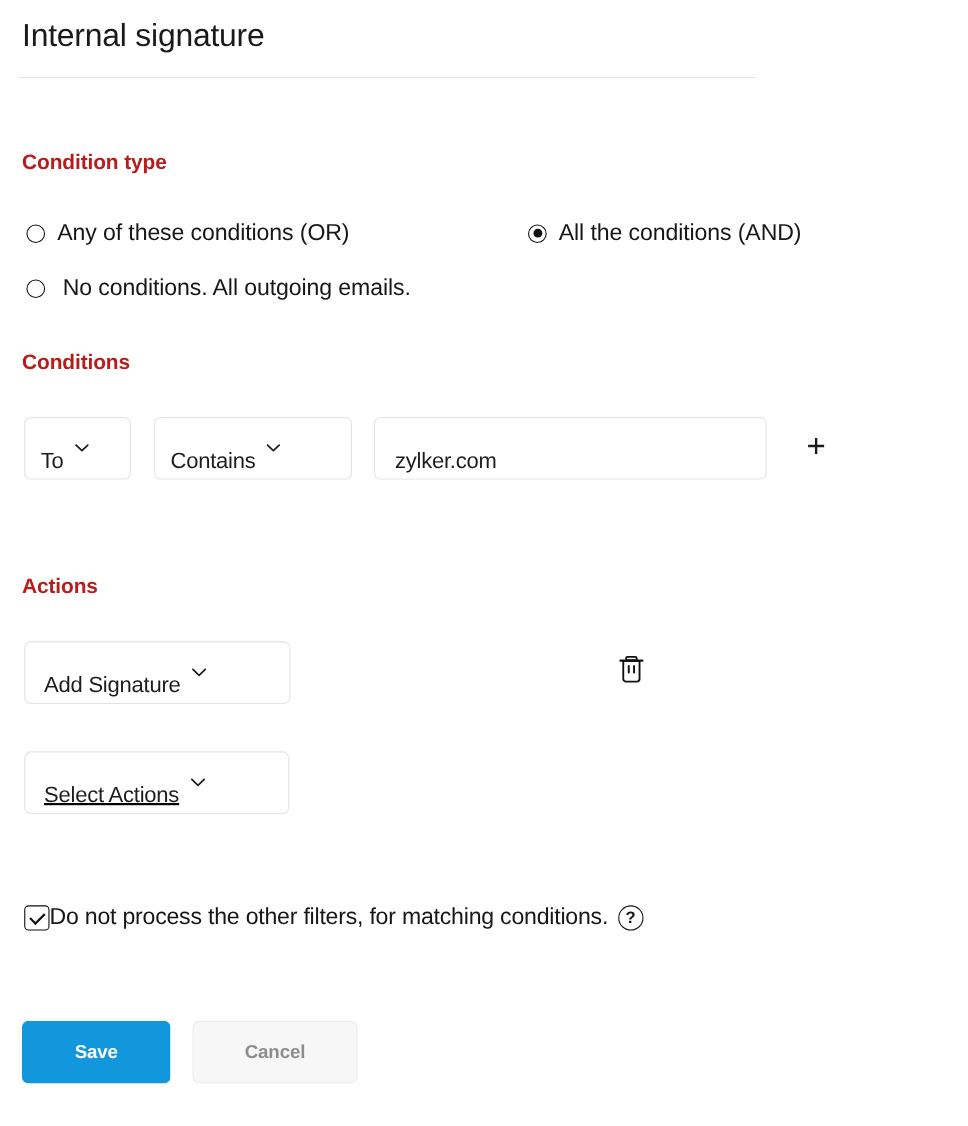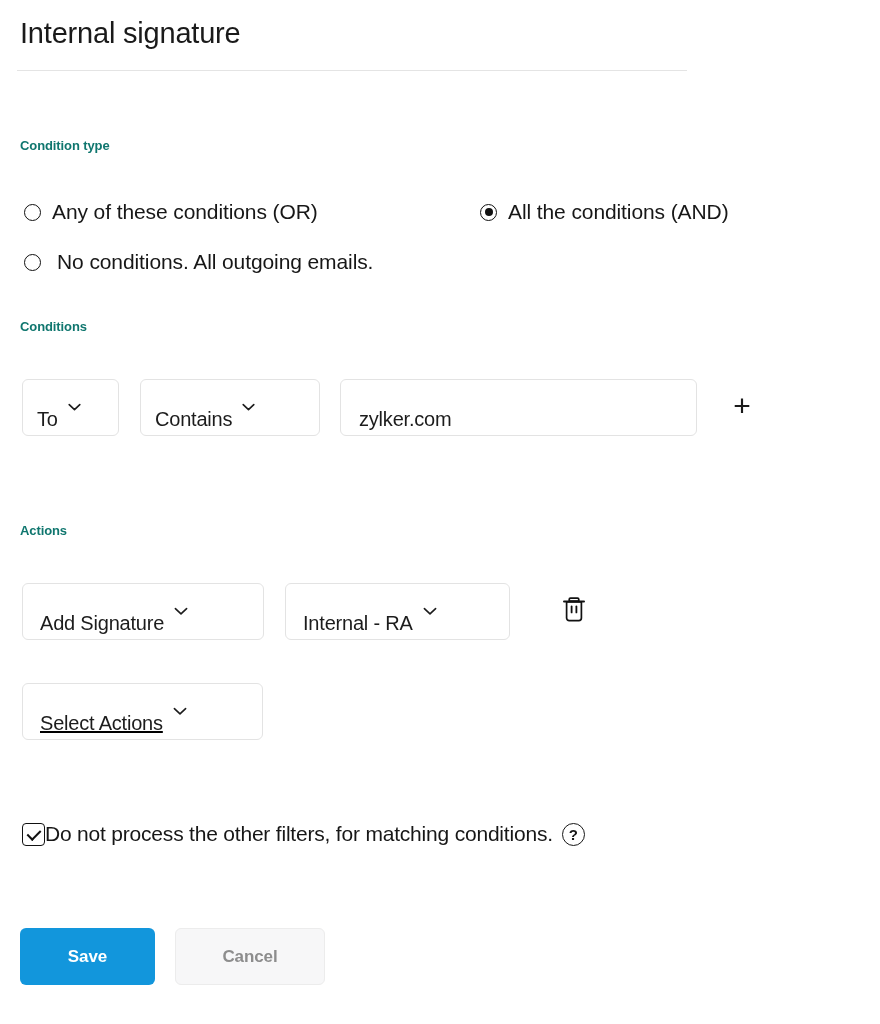--- a/index.html
+++ b/index.html
@@ -34,23 +34,23 @@
     left: 17px;
     top: 70px;
     width: 670px;
     height: 1px;
     background: #e4e4e4;
   }
 
   
   .section-heading {
     position: absolute;
-    font-size: 13px;
+    font-size: 19px;
     font-weight: bold;
-    color: #0f766e;
+    color: #b91c1c;
     letter-spacing: -0.1px;
     white-space: nowrap;
   }
   #heading-condition-type { left: 20px; top: 138px; }
   #heading-conditions     { left: 20px; top: 319px; }
   #heading-actions        { left: 20px; top: 523px; }
 
   
   .radio-item {
     position: absolute;
@@ -309,28 +309,20 @@
 
   <div class="control-box" id="action-type">
     <span class="control-text">Add Signature</span>
     <span class="chevron">
       <svg width="14" height="9" viewBox="0 0 14 9">
           <path d="M1.4 1.6 L7 6.9 L12.6 1.6" fill="none" stroke="#1c1c1c" stroke-width="1.6" stroke-linecap="round" stroke-linejoin="round"></path>
         </svg>
     </span>
   </div>
 
-  <div class="control-box" id="action-value">
-    <span class="control-text">Internal - RA</span>
-    <span class="chevron">
-      <svg width="14" height="9" viewBox="0 0 14 9">
-          <path d="M1.4 1.6 L7 6.9 L12.6 1.6" fill="none" stroke="#1c1c1c" stroke-width="1.6" stroke-linecap="round" stroke-linejoin="round"></path>
-        </svg>
-    </span>
-  </div>
 
   <div id="action-delete-button">
     <span>
       <svg width="26" height="29" viewBox="0 0 26 29">
         <path d="M9.5 3.2 h7 a1.3 1.3 0 0 1 1.3 1.3 v1.6 h-9.6 v-1.6 a1.3 1.3 0 0 1 1.3 -1.3 z" fill="none" stroke="#111" stroke-width="1.7" stroke-linejoin="round"></path>
         <line x1="3" y1="6.6" x2="23" y2="6.6" stroke="#111" stroke-width="2" stroke-linecap="round"></line>
         <path d="M5.6 6.9 h14.8 v16.1 a2.6 2.6 0 0 1 -2.6 2.6 h-9.6 a2.6 2.6 0 0 1 -2.6 -2.6 z" fill="none" stroke="#111" stroke-width="1.7" stroke-linejoin="round"></path>
         <line x1="10.6" y1="11.4" x2="10.6" y2="17.4" stroke="#111" stroke-width="1.8" stroke-linecap="round"></line>
         <line x1="15.4" y1="11.4" x2="15.4" y2="17.4" stroke="#111" stroke-width="1.8" stroke-linecap="round"></line>
       </svg>

